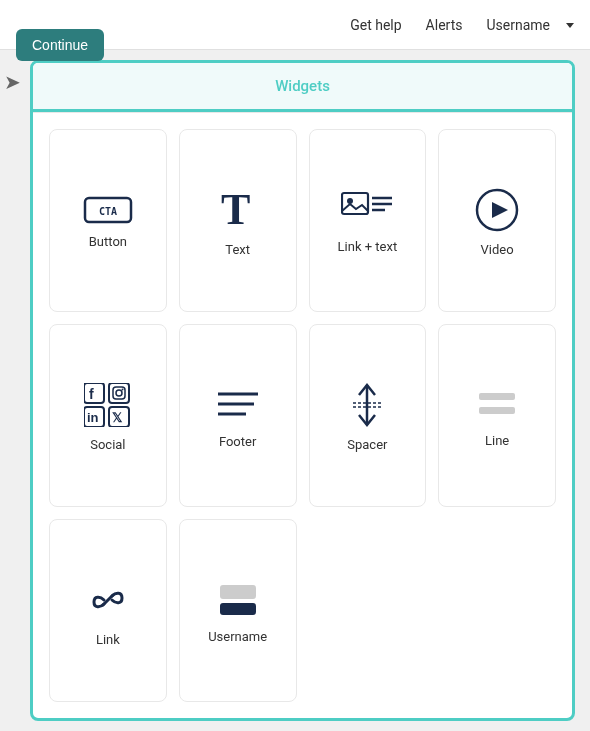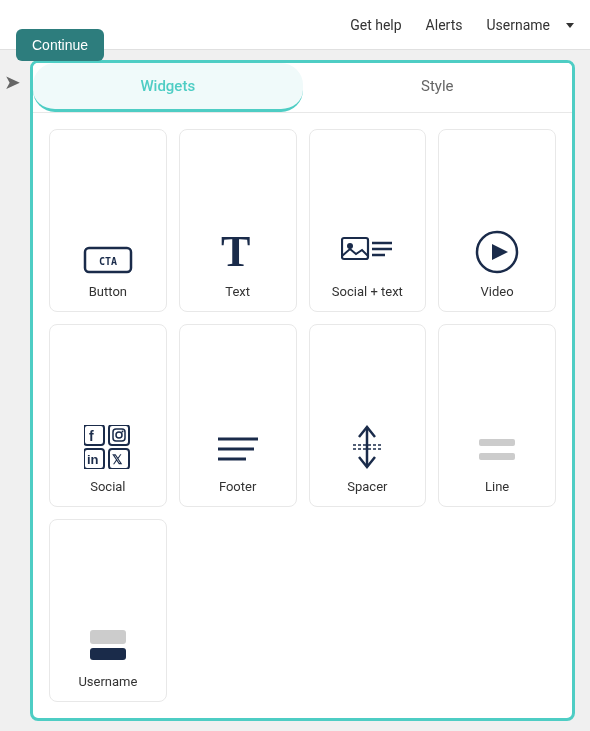--- a/index.html
+++ b/index.html
@@ -106,21 +106,20 @@
       background: #fff;
     }
     .tab {
       flex: 1;
       text-align: center;
       padding: 14px 0;
       font-size: 15px;
       cursor: pointer;
       color: #666;
       border-bottom: 3px solid transparent;
-      border-radius: 22px;
     }
     .tab.active {
       color: #4ecdc4;
       border-bottom: 3px solid #4ecdc4;
       background: #f0fafa;
       font-weight: 500;
     }
 
     
     .widgets-grid {
@@ -132,21 +131,21 @@
       flex: 1;
     }
 
     
     .widget-card {
       border: 1px solid #e8e8e8;
       border-radius: 8px;
       display: flex;
       flex-direction: column;
       align-items: center;
-      justify-content: flex-end;
+      justify-content: center;
       padding: 16px 8px 12px;
       cursor: pointer;
       background: #fff;
       min-height: 110px;
       gap: 10px;
       transition: box-shadow 0.15s;
     }
     .widget-icon {
       display: flex;
       align-items: center;
@@ -183,21 +182,20 @@
 </div>
 
 <div class="main-area">
 
   <div class="arrow-hint">➤</div>
 
   <div class="panel">
 
     <div class="tabs">
       <div class="tab active">Widgets</div>
-      <div class="tab">Style</div>
     </div>
 
     <div class="widgets-grid">
 
       <div class="widget-card">
         <div class="widget-icon">
           <svg width="50" height="28" viewBox="0 0 50 28">
             <rect x="2" y="2" width="46" height="24" rx="4" ry="4" fill="none" stroke="#1a2b4a" stroke-width="2.5"></rect>
             <text x="25" y="19" text-anchor="middle" font-size="10" font-weight="700" fill="#1a2b4a" font-family="monospace">CTA</text>
           </svg>
@@ -219,21 +217,21 @@
         <div class="widget-icon">
           <svg width="52" height="38" viewBox="0 0 52 38">
             <rect x="1" y="2" width="26" height="21" rx="2" fill="none" stroke="#1a2b4a" stroke-width="2.2"></rect>
             <circle cx="9" cy="10" r="3" fill="#1a2b4a"></circle>
             <polyline points="1,20 9,13 15,18 21,14 27,20" fill="none" stroke="#1a2b4a" stroke-width="2"></polyline>
             <line x1="31" y1="7" x2="51" y2="7" stroke="#1a2b4a" stroke-width="2.5"></line>
             <line x1="31" y1="13" x2="51" y2="13" stroke="#1a2b4a" stroke-width="2.5"></line>
             <line x1="31" y1="19" x2="44" y2="19" stroke="#1a2b4a" stroke-width="2.5"></line>
           </svg>
         </div>
-        <span class="widget-label">Social + text</span>
+        <span class="widget-label">Link + text</span>
       </div>
 
       <div class="widget-card">
         <div class="widget-icon">
           <svg width="44" height="44" viewBox="0 0 44 44">
             <circle cx="22" cy="22" r="20" fill="none" stroke="#1a2b4a" stroke-width="2.5"></circle>
             <polygon points="17,14 33,22 17,30" fill="#1a2b4a"></polygon>
           </svg>
         </div>
         <span class="widget-label">Video</span>
@@ -291,20 +289,30 @@
       <div class="widget-card">
         <div class="widget-icon">
           <svg width="44" height="36" viewBox="0 0 44 36">
             <rect x="4" y="6" width="36" height="7" rx="2" fill="#ccc"></rect>
             <rect x="4" y="20" width="36" height="7" rx="2" fill="#ccc"></rect>
           </svg>
         </div>
         <span class="widget-label">Line</span>
       </div>
 
+      <div class="widget-card">
+        <div class="widget-icon">
+          <svg width="44" height="44" viewBox="0 0 44 44">
+            <path d="M18 26 C14 30 8 30 8 24 C8 18 14 18 18 22" fill="none" stroke="#1a2b4a" stroke-width="3" stroke-linecap="round"></path>
+            <path d="M26 18 C30 14 36 14 36 20 C36 26 30 26 26 22" fill="none" stroke="#1a2b4a" stroke-width="3" stroke-linecap="round"></path>
+            <line x1="17" y1="27" x2="27" y2="17" stroke="#1a2b4a" stroke-width="3" stroke-linecap="round"></line>
+          </svg>
+        </div>
+        <span class="widget-label">Link</span>
+      </div>
 
       <div class="widget-card">
         <div class="widget-icon">
           <svg width="44" height="38" viewBox="0 0 44 38">
             <rect x="4" y="4" width="36" height="14" rx="3" fill="#ccc"></rect>
             <rect x="4" y="22" width="36" height="12" rx="3" fill="#1a2b4a"></rect>
           </svg>
         </div>
         <span class="widget-label">Username</span>
       </div>

